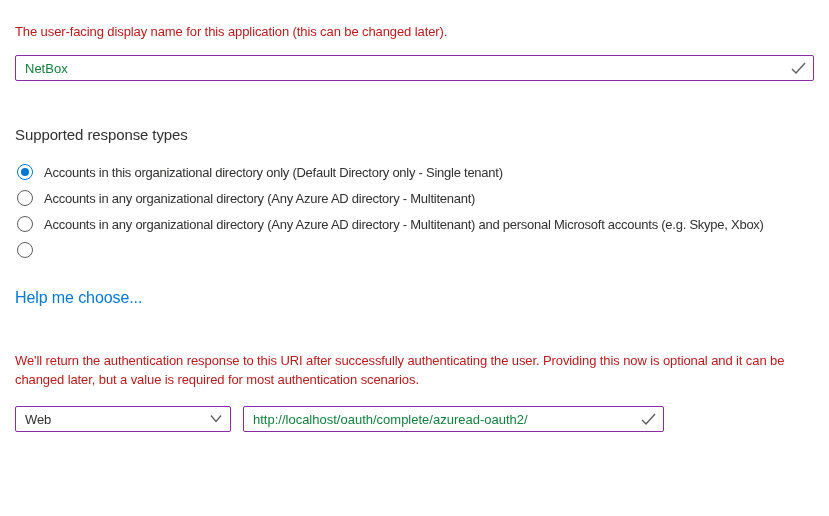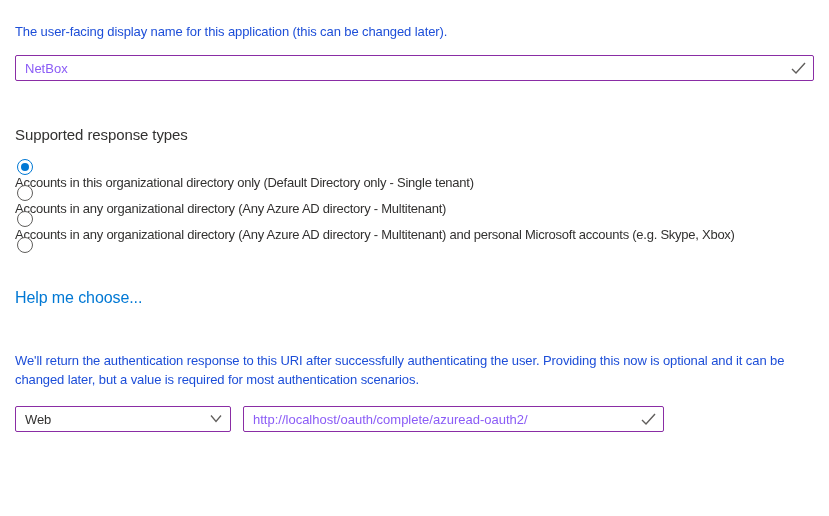--- a/index.html
+++ b/index.html
@@ -12,46 +12,46 @@
     letter-spacing: -0.1px;
   }
   .page { padding: 10px 15px 0 15px; width: 829px; }
 
   .section-title {
     font-size: 15px; line-height: 20px; font-weight: 400; color: #323130;
   }
   .required-marker { color: #dd1111; margin-right: 4px; font-size: 14px; }
 
   .desc {
-    font-size: 13px; line-height: 19px; color: #1d4ed8; margin-top: 12px;
+    font-size: 13px; line-height: 19px; color: #b91c1c; margin-top: 12px;
     max-width: 800px;
   }
 
   .field-wrap { position: relative; margin-top: 14px; }
   .text-field {
     width: 100%; height: 26px;
     border: 1px solid #8a2da5; border-radius: 2px;
     background: #fff;
     font-family: "Liberation Sans", sans-serif;
-    font-size: 13px; color: #8b5cf6;
+    font-size: 13px; color: #15803d;
     padding: 0 28px 0 9px;
     outline: none;
   }
   .field-check {
     position: absolute; right: 8px; top: 6px; width: 15px; height: 14px;
     pointer-events: none;
   }
 
   .section { margin-top: 44px; }
 
   .question { font-size: 13px; line-height: 18px; margin-top: 22px; }
 
   .radio-group { margin-top: 14px; }
   .radio-row {
-    display: flex; height: 26px; cursor: pointer; flex-direction: column;
+    display: flex; align-items: center; height: 26px; cursor: pointer;
   }
   .radio-circle {
     width: 16px; height: 16px; border-radius: 50%;
     border: 1px solid #5f5e5c; background: #fff;
     margin: 0 11px 0 2px; flex: 0 0 auto;
     display: flex; align-items: center; justify-content: center;
   }
   .radio-row.selected .radio-circle { border-color: #0078d4; }
   .radio-dot { width: 8px; height: 8px; border-radius: 50%; background: transparent; }
   .radio-row.selected .radio-dot { background: #0078d4; }

